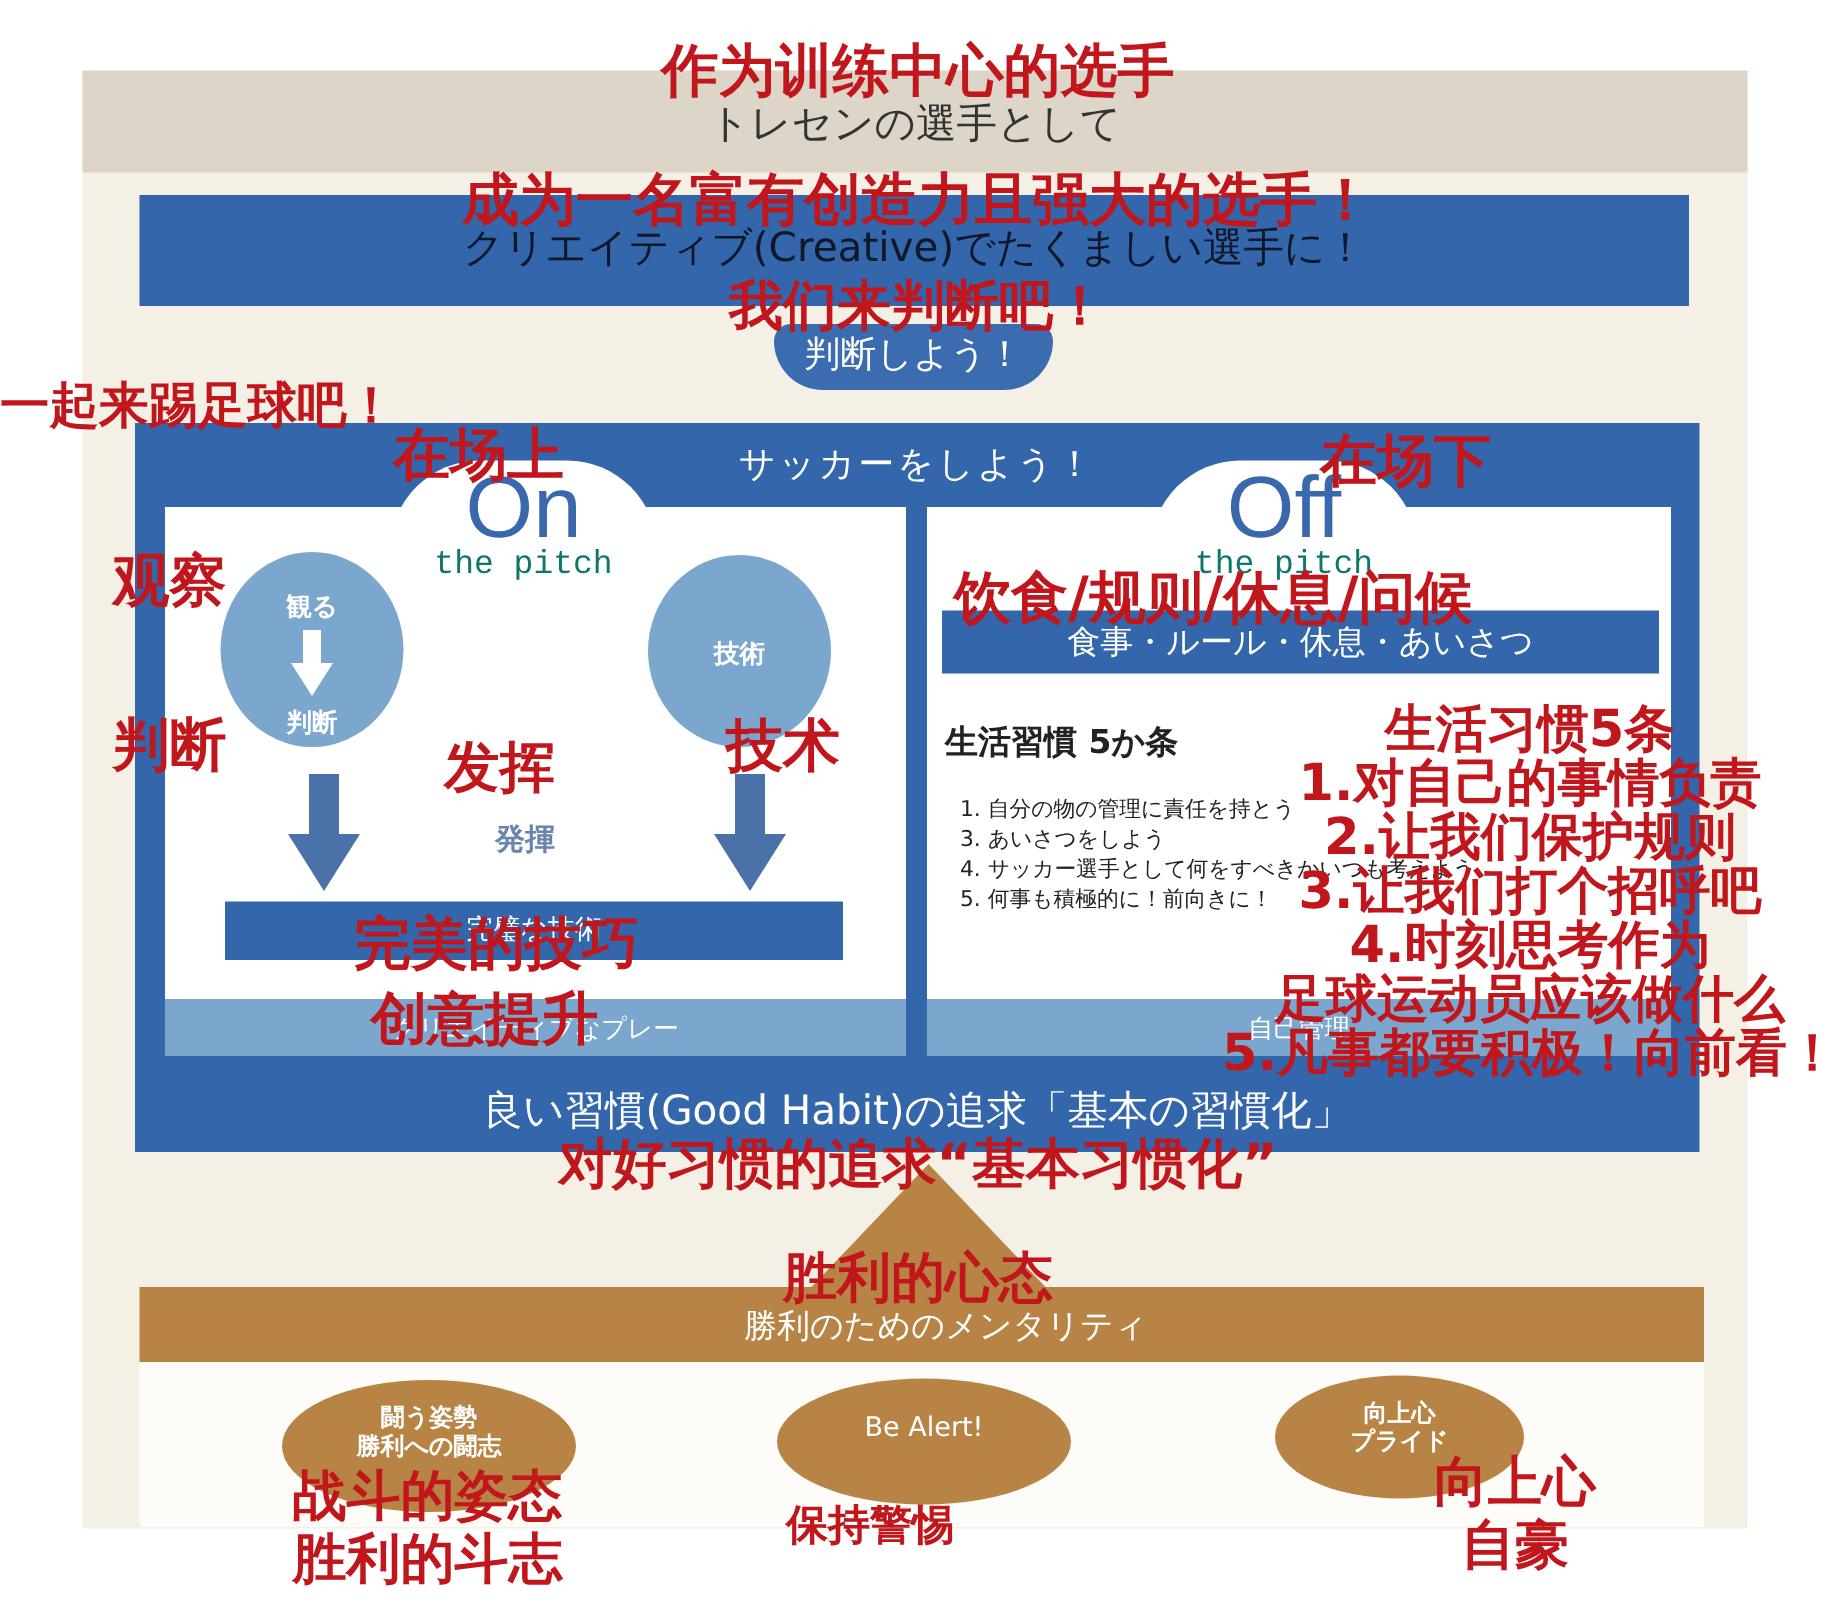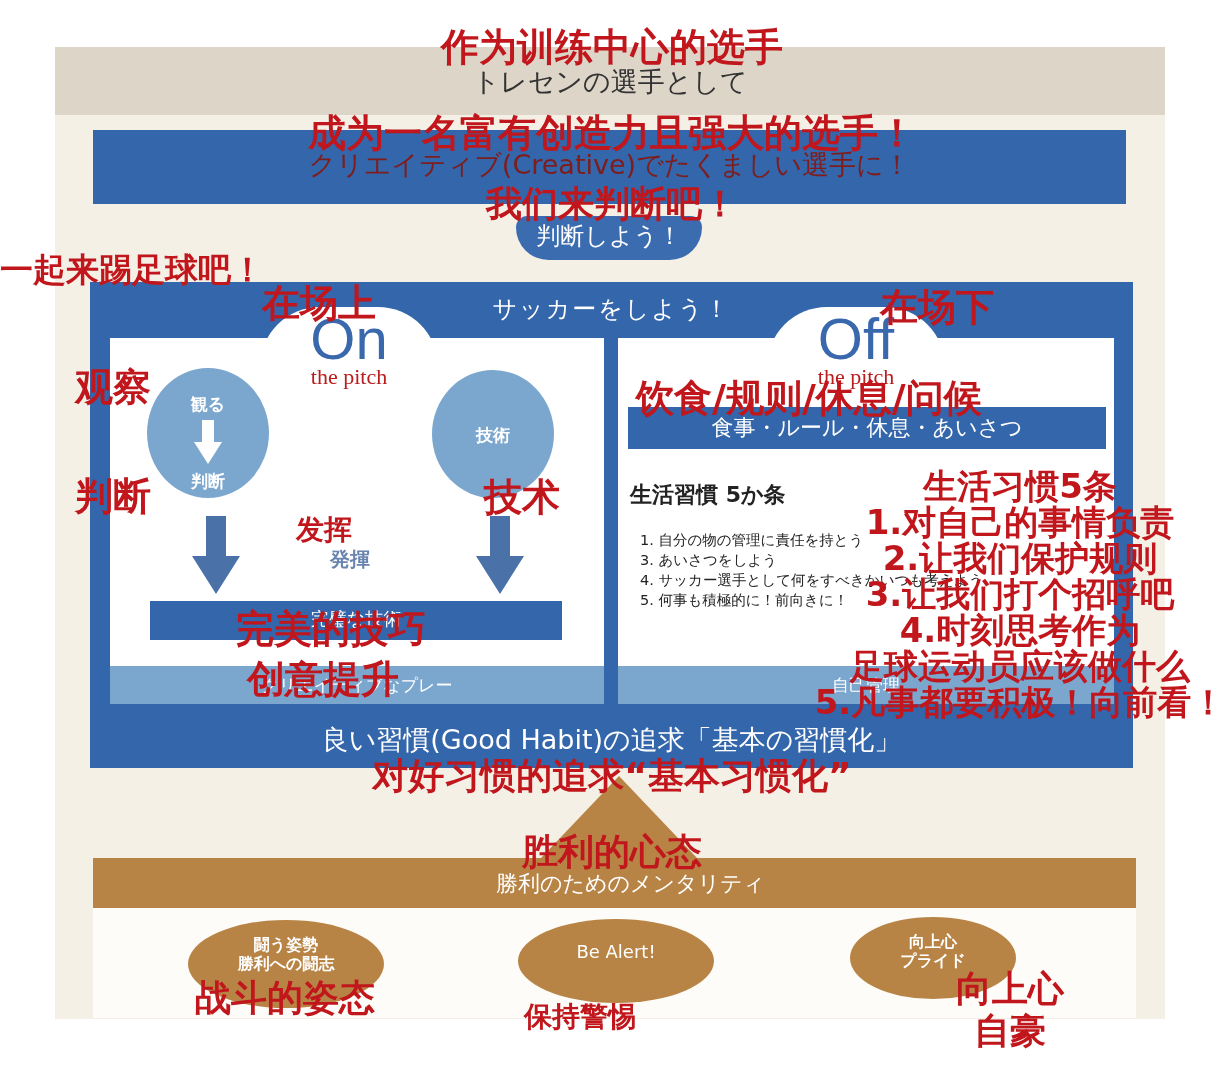--- a/index.html
+++ b/index.html
@@ -7,41 +7,41 @@
   body { position: relative; font-family: "DejaVu Sans", "Liberation Sans", sans-serif; }
 
   .abs { position: absolute; }
 
   
   .poster { left: 55px; top: 47px; width: 1110px; height: 972px; background: #f5f0e6; }
   .title-band { left: 55px; top: 47px; width: 1110px; height: 68px; background: #ddd5c7; }
   .title-jp { left: 55px; top: 64px; width: 1110px; text-align: center; font-size: 27px; color: #333; }
 
   .creative-band { left: 93px; top: 130px; width: 1033px; height: 74px; background: #3366aa; }
-  .creative-jp { left: 93px; top: 147px; width: 1033px; text-align: center; font-size: 27px; color: #7f1d1d; }
+  .creative-jp { left: 93px; top: 147px; width: 1033px; text-align: center; font-size: 27px; color: #0f172a; }
 
   .judge-bubble { left: 516px; top: 216px; width: 186px; height: 44px; background: #3b6cb0; border-radius: 14px 14px 40px 40px; }
   .judge-jp { left: 516px; top: 220px; width: 186px; text-align: center; font-size: 24px; color: #fff; }
 
   
   .field { left: 90px; top: 282px; width: 1043px; height: 486px; background: #3366aa; }
   .soccer-jp { left: 90px; top: 293px; width: 1043px; text-align: center; font-size: 24px; color: #fff; letter-spacing: 2px; }
 
   .panel { background: #ffffff; }
   .panel-on { left: 110px; top: 338px; width: 494px; height: 366px; }
   .panel-off { left: 618px; top: 338px; width: 496px; height: 366px; }
 
   .hump { background: #ffffff; border-radius: 90px 90px 0 0; }
   .hump-on { left: 260px; top: 307px; width: 178px; height: 60px; }
   .hump-off { left: 767px; top: 307px; width: 178px; height: 60px; }
 
   .big-label { text-align: center; color: #3a68ad; font-size: 58px; line-height: 58px; font-family: "Liberation Sans", sans-serif; }
   .on-label { left: 260px; top: 310px; width: 178px; }
   .off-label { left: 767px; top: 310px; width: 178px; }
-  .pitch-sub { text-align: center; color: #b91c1c; font-size: 22px; font-family: Liberation Serif, serif; }
+  .pitch-sub { text-align: center; color: #0f766e; font-size: 22px; font-family: Liberation Mono, monospace; }
   .on-sub { left: 260px; top: 364px; width: 178px; }
   .off-sub { left: 767px; top: 364px; width: 178px; }
 
   .circle { border-radius: 50%; background: #7ba7cf; }
   .circle-see { left: 147px; top: 368px; width: 122px; height: 130px; }
   .circle-tech { left: 432px; top: 370px; width: 122px; height: 128px; }
   .circle-text { color: #fff; font-size: 17px; font-weight: bold; text-align: center; }
   .see-text { left: 147px; top: 393px; width: 122px; }
   .judge-text { left: 147px; top: 470px; width: 122px; }
   .tech-text { left: 432px; top: 424px; width: 122px; }
@@ -90,21 +90,21 @@
   .red { color: #c0161c; font-weight: bold; white-space: nowrap; font-family: "DejaVu Sans", sans-serif; }
   .r-title { left: 0; top: 22px; width: 1224px; text-align: center; font-size: 38px; }
   .r-creative { left: 0; top: 108px; width: 1224px; text-align: center; font-size: 38px; }
   .r-judge { left: 0; top: 180px; width: 1224px; text-align: center; font-size: 36px; }
   .r-soccer { left: 0; top: 248px; width: 1008px; text-align: left; font-size: 33px; }
   .r-on { left: 262px; top: 278px; font-size: 38px; }
   .r-off { left: 880px; top: 282px; font-size: 38px; }
   .r-see { left: 75px; top: 362px; font-size: 38px; }
   .r-judge2 { left: 75px; top: 471px; font-size: 38px; }
   .r-tech { left: 484px; top: 472px; font-size: 38px; }
-  .r-hakki { left: 296px; top: 511px; font-size: 28px; }
+  .r-hakki { left: 296px; top: 487px; font-size: 37px; }
   .r-skill { left: 236px; top: 604px; font-size: 38px; }
   .r-creative2 { left: 247px; top: 654px; font-size: 38px; }
   .r-food { left: 636px; top: 373px; font-size: 38px; }
   .r-habits { left: 780px; top: 468px; width: 480px; text-align: center; font-size: 34px; line-height: 36px; }
   .r-goodhabit { left: 0; top: 752px; width: 1224px; text-align: center; font-size: 36px; }
   .r-mentality { left: 0; top: 828px; width: 1224px; text-align: center; font-size: 36px; }
   .r-fight { left: 170px; top: 977px; width: 230px; text-align: center; font-size: 36px; line-height: 42px; }
   .r-alert { left: 524px; top: 998px; font-size: 28px; }
   .r-pride { left: 930px; top: 968px; width: 160px; text-align: center; font-size: 36px; line-height: 42px; }
 </style>
@@ -213,18 +213,19 @@
   <div>2.让我们保护规则</div>
   <div>3.让我们打个招呼吧</div>
   <div>4.时刻思考作为</div>
   <div>足球运动员应该做什么</div>
   <div>5.凡事都要积极！向前看！</div>
 </div>
 <div class="abs red r-goodhabit">对好习惯的追求“基本习惯化”</div>
 <div class="abs red r-mentality">胜利的心态</div>
 <div class="abs red r-fight">
   <div>战斗的姿态</div>
+  <div>胜利的斗志</div>
 </div>
 <div class="abs red r-alert">保持警惕</div>
 <div class="abs red r-pride">
   <div>向上心</div>
   <div>自豪</div>
 </div>
 
 </body></html>

